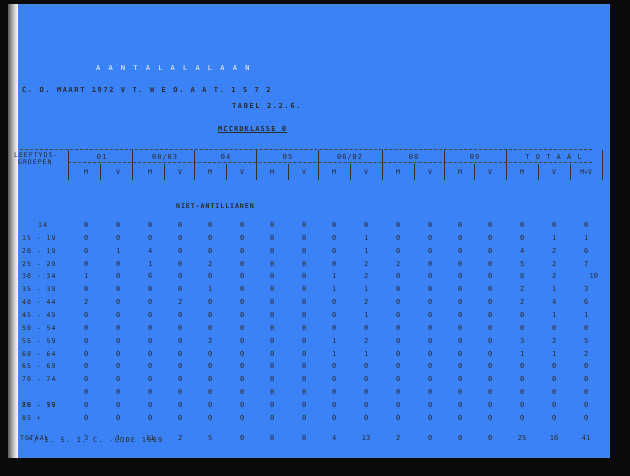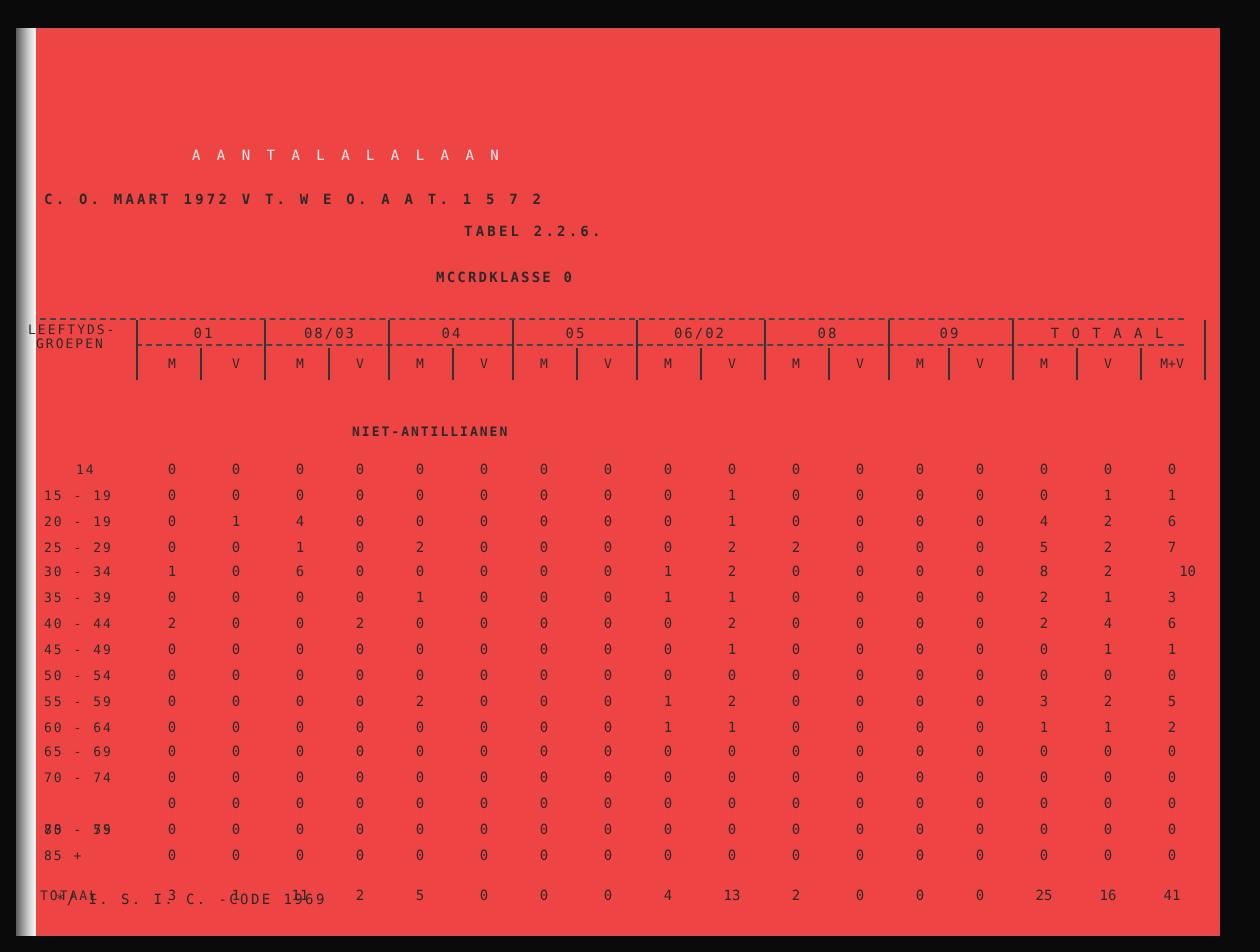--- a/index.html
+++ b/index.html
@@ -4,22 +4,22 @@
 <style>
   html, body { margin: 0; padding: 0; }
   body {
     width: 630px; height: 476px; overflow: hidden;
     background: #0a0a0a;
     font-family: "DejaVu Sans Mono", "Liberation Mono", monospace;
     color: #222;
     position: relative;
   }
   .page {
-    position: absolute; left: 8px; top: 14px; width: 602px; height: 454px;
-    background: #ef4444;
+    position: absolute; left: 8px; top: 4px; width: 602px; height: 454px;
+    background: #3b82f6;
     box-shadow: inset 6px 0 6px -3px #8a8a8a;
   }
   .binding {
     position: absolute; left: 0; top: 0; width: 10px; height: 100%;
     background: linear-gradient(to right, #5a5a5a, #c8c8c8 60%, #fbfbfa);
   }
   .ghost { position: absolute; color: #ececec; font-size: 7px; letter-spacing: 2px; white-space: nowrap; }
   .t { position: absolute; font-size: 7px; letter-spacing: 1.6px; white-space: nowrap; color: #2a2a2a; font-weight: bold; }
   .hdr-line { position: absolute; border-top: 1px dashed #444; height: 0; }
   .vbar { position: absolute; width: 1px; background: #333; }
@@ -31,21 +31,21 @@
 </head>
 <body>
 
 <div class="page">
   <div class="binding"></div>
 
   <div class="ghost" style="left:88px; top:60px;">A A N T A L  A L  A L  A A N</div>
 
   <div class="t" style="left:14px; top:82px;">C. O. MAART 1972 V T. W E O. A A T. 1 5 7 2</div>
   <div class="t" style="left:224px; top:98px;">TABEL 2.2.6.</div>
-  <div class="t" style="left:210px; top:121px; letter-spacing:1.1px;">MCCRDKLASSE 0</div>
+  <div class="t" style="left:210px; top:121px; letter-spacing:1.1px;text-decoration:underline;">MCCRDKLASSE 0</div>
 
   <div class="hdr-line" style="left:12px; top:145px; width:572px;"></div>
   <div class="hdr-line" style="left:60px; top:158px; width:524px;"></div>
 
   <div id="table-head">
       <div class="rowlabel" style="left:6px; top:147px;">LEEFTYDS-</div>
       <div class="rowlabel" style="left:10px; top:154px;">GROEPEN</div>
       <div class="grp" style="left:64px; width:60px; top:149px;">01</div>
       <div class="grp" style="left:128px; width:58px; top:149px;">08/03</div>
       <div class="grp" style="left:188px; width:60px; top:149px;">04</div>

